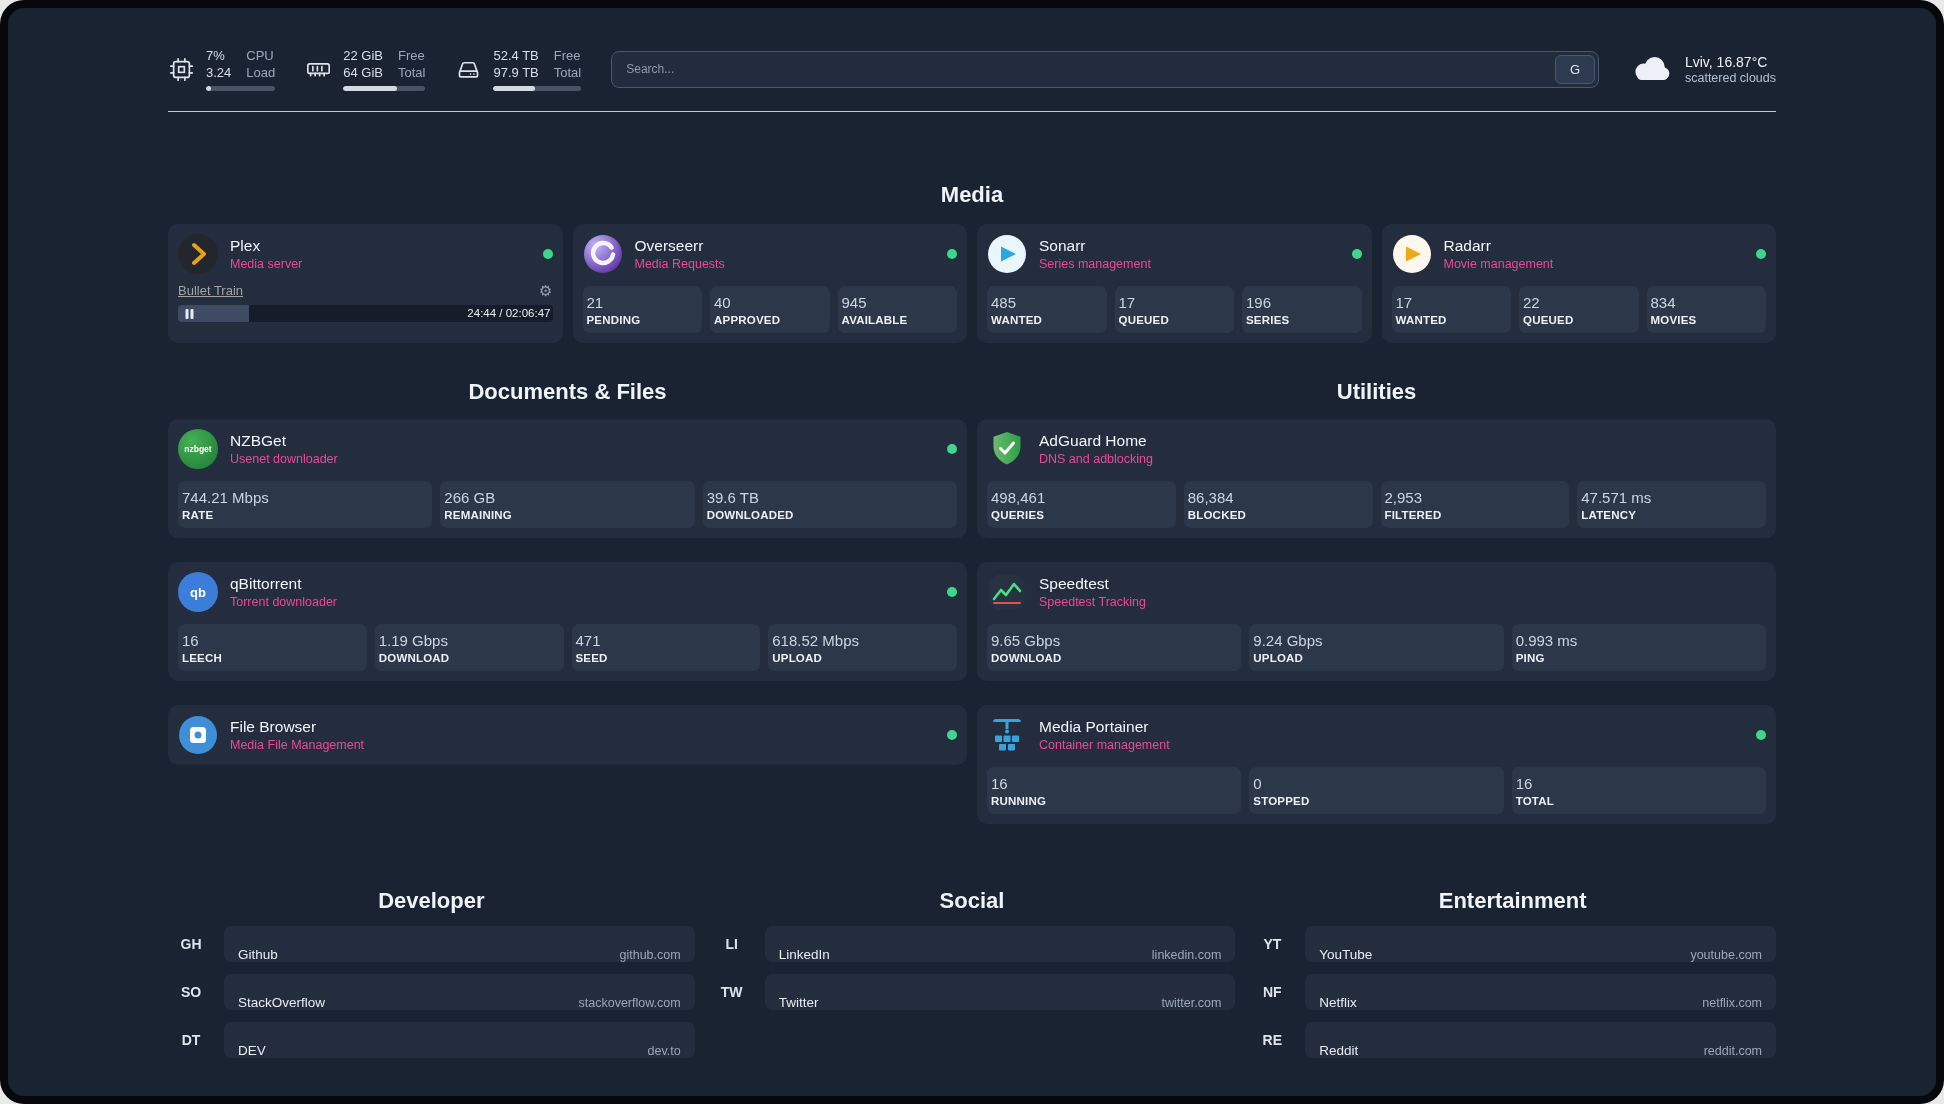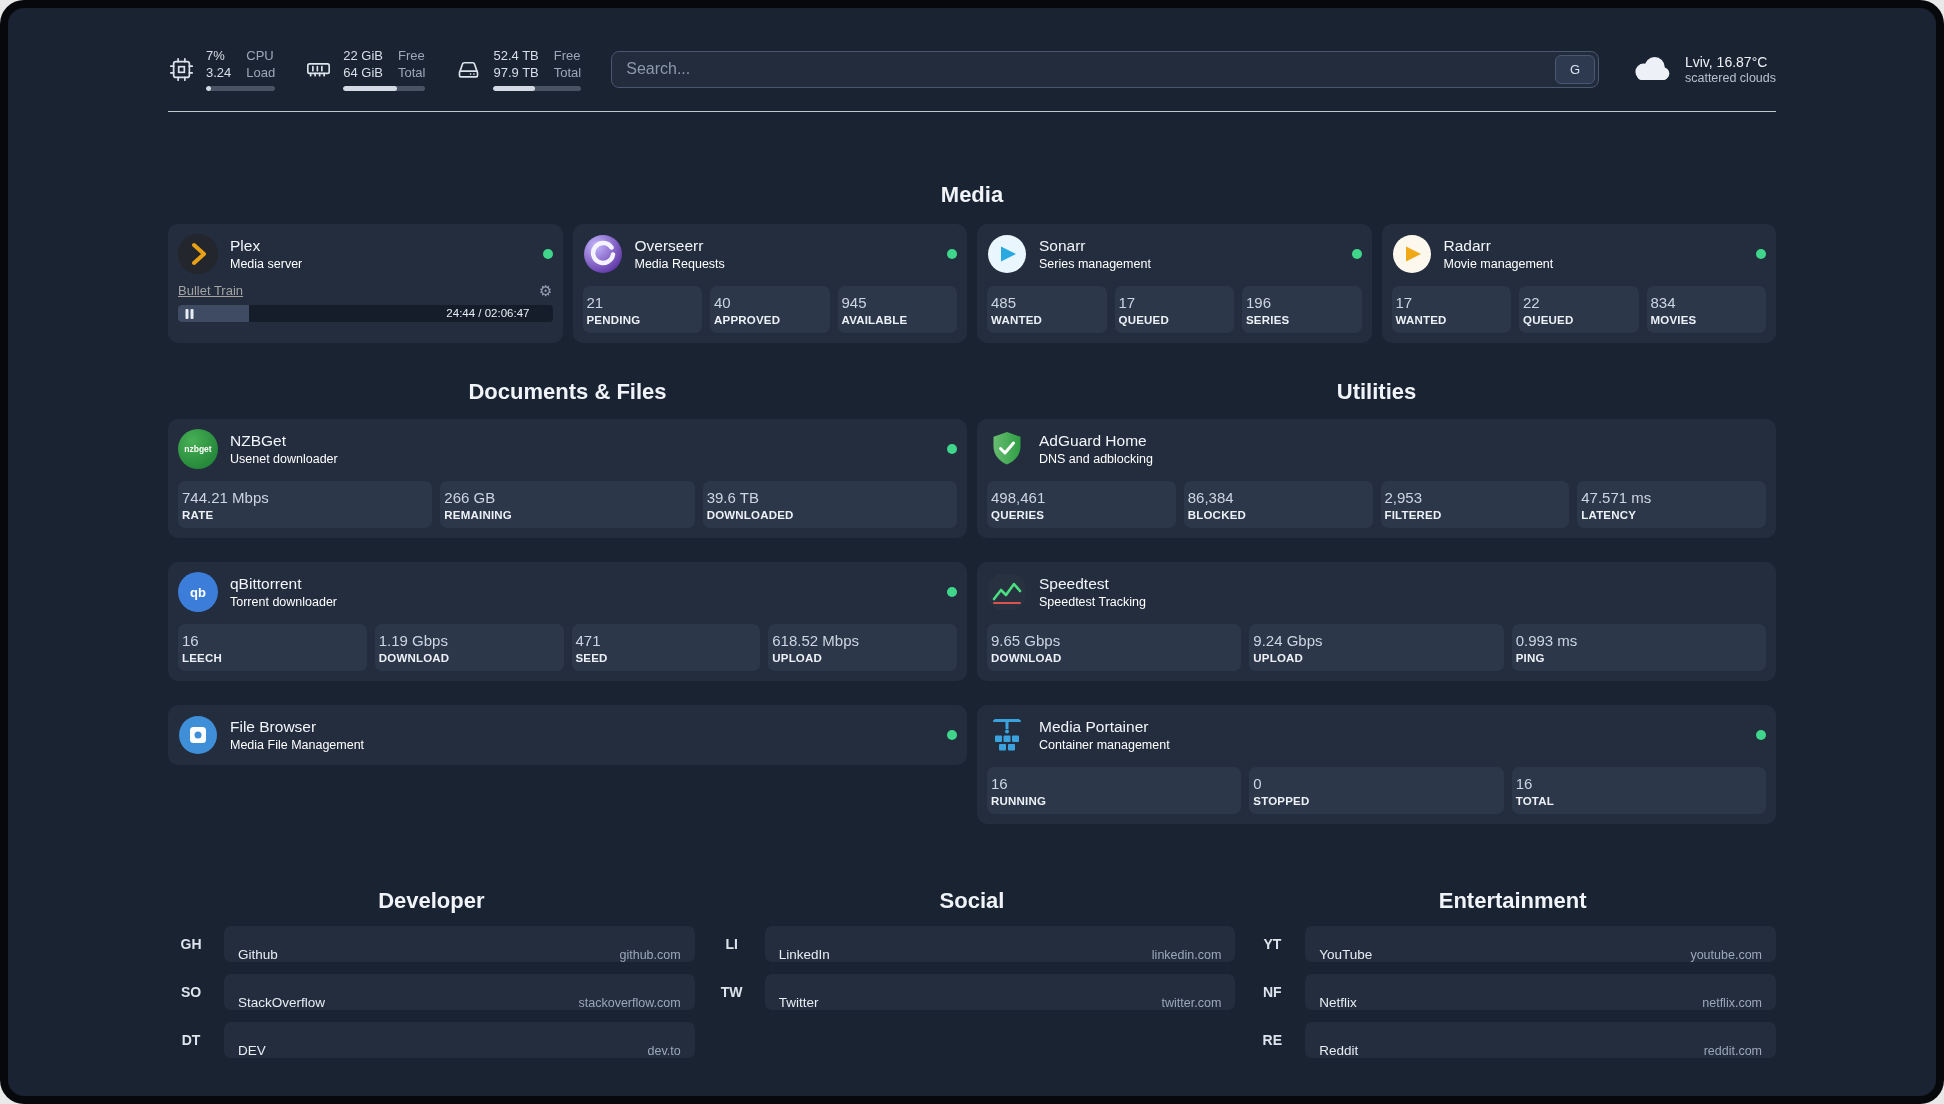--- a/index.html
+++ b/index.html
@@ -13,59 +13,59 @@
   .topbar { display:flex; align-items:center; gap:30px; margin-top:34px; height:54px; }
   .resource { display:flex; align-items:center; gap:11px; }
   .res-icon { width:27px; height:27px; flex:none; }
   .res-grid { display:grid; grid-template-columns:auto auto; column-gap:15px; }
   .res-grid .v { font-size:13px; color:#d8dfe8; line-height:17px; white-space:nowrap; }
   .res-grid .l { font-size:13px; color:#9ba8ba; line-height:17px; }
   .res-bar { grid-column:1/-1; height:5px; margin-top:5px; border-radius:3px; background:rgba(170,182,200,.33); overflow:hidden; }
   .res-bar-fill { height:100%; background:#d3dae3; border-radius:3px; }
 
   .search { flex:1; height:37px; display:flex; align-items:center; background:#222c3d; border:1px solid #4a5770; border-radius:8px; overflow:hidden; }
-  .search input { flex:1; height:100%; background:transparent; border:0; outline:none; padding:0 14px; color:#cbd5e1; font-size:16px; font-family:inherit; }
+  .search input { flex:1; height:100%; background:transparent; border:0; outline:none; padding:0 14px; color:#cbd5e1; font-size:12px; font-family:inherit; }
   .search input::placeholder { color:#8d9aac; }
   .search-btn { width:40px; height:29px; margin-right:3px; flex:none; display:flex; align-items:center; justify-content:center; background:#2e3a50; border:1px solid #4a5770; border-radius:6px; color:#dbe3ee; font-size:13px; cursor:pointer; }
 
   .weather { display:flex; align-items:center; gap:12px; }
   .weather-icon { width:44px; height:28px; flex:none; }
   .weather-line1 { font-size:14px; color:#eef2f8; }
   .weather-line2 { font-size:12.5px; color:#b6c1d0; margin-top:1px; }
 
   .divider { height:1px; background:#dfe5ec; opacity:.85; margin-top:15px; }
 
   .section-heading { font-size:22px; font-weight:600; color:#f0f4f9;text-align:center; }
   .media-section { margin-top:70px; }
 
   
   .media-grid { display:grid; grid-template-columns:repeat(4,1fr); gap:10px; margin-top:16px; }
   .card { background:#232d3e; border-radius:10px; padding:10px; cursor:pointer; }
   .card-head { display:flex; align-items:center; gap:12px; }
   .app-icon { width:40px; height:40px; flex:none; border-radius:50%; display:flex; align-items:center; justify-content:center; overflow:hidden; }
   .app-icon svg { width:100%; height:100%; display:block; }
   .card-title { font-size:15.5px; font-weight:500; color:#f2f5fa; }
-  .card-sub { font-size:12.5px; color:#ffffff; margin-top:2px; }
+  .card-sub { font-size:12.5px; color:#ec4899; margin-top:2px; }
   .dot { width:10px; height:10px; border-radius:50%; background:#3fd68c; margin-left:auto; flex:none; }
 
   .stats { display:flex; gap:8px; margin-top:12px; }
   .stat { flex:1; background:#2c3749; border-radius:7px; padding:8px 4px 7px; }
   .stat-val { font-size:15px; color:#ccd5e1; }
   .stat-lab { font-size:11.5px; font-weight:700; color:#edf1f7; margin-top:3px; letter-spacing:.2px; }
 
   
   .np { margin-top:9px; }
   .np-row1 { display:flex; align-items:center; }
   .np-title { font-size:13px; color:#a3a3a3;text-decoration:underline; }
   .np-gear { margin-left:auto; color:#96a2b3; font-size:15px; line-height:1; cursor:pointer; }
   .np-barwrap { position:relative; height:17px; margin-top:7px; }
   .np-track { position:absolute; inset:0; background:#151d2b; border-radius:4px; overflow:hidden; }
   .np-fill { height:100%; background:#3e4b62; }
   .np-pause { position:absolute; left:7px; top:4px; }
-  .np-time { position:absolute; right:23px; top:2px; font-size:11.5px; color:#e8edf4;margin-left:30px; }
+  .np-time { position:absolute; right:2px; top:2px; font-size:11.5px; color:#e8edf4;margin-left:30px; }
 
   
   .icon-plex { background:#23262c; }
   .icon-nzbget { background:radial-gradient(circle at 35% 30%, #47b055, #1a7a31); }
   .nzb-text { font-size:8.5px; font-weight:700; color:#fff; }
   .icon-qb { background:#3b7dd8; }
   .qb-text { font-size:13px; font-weight:700; color:#fff; }
 
   
   .two-col { display:grid; grid-template-columns:1fr 1fr; gap:10px; margin-top:36px; align-items:start; }

